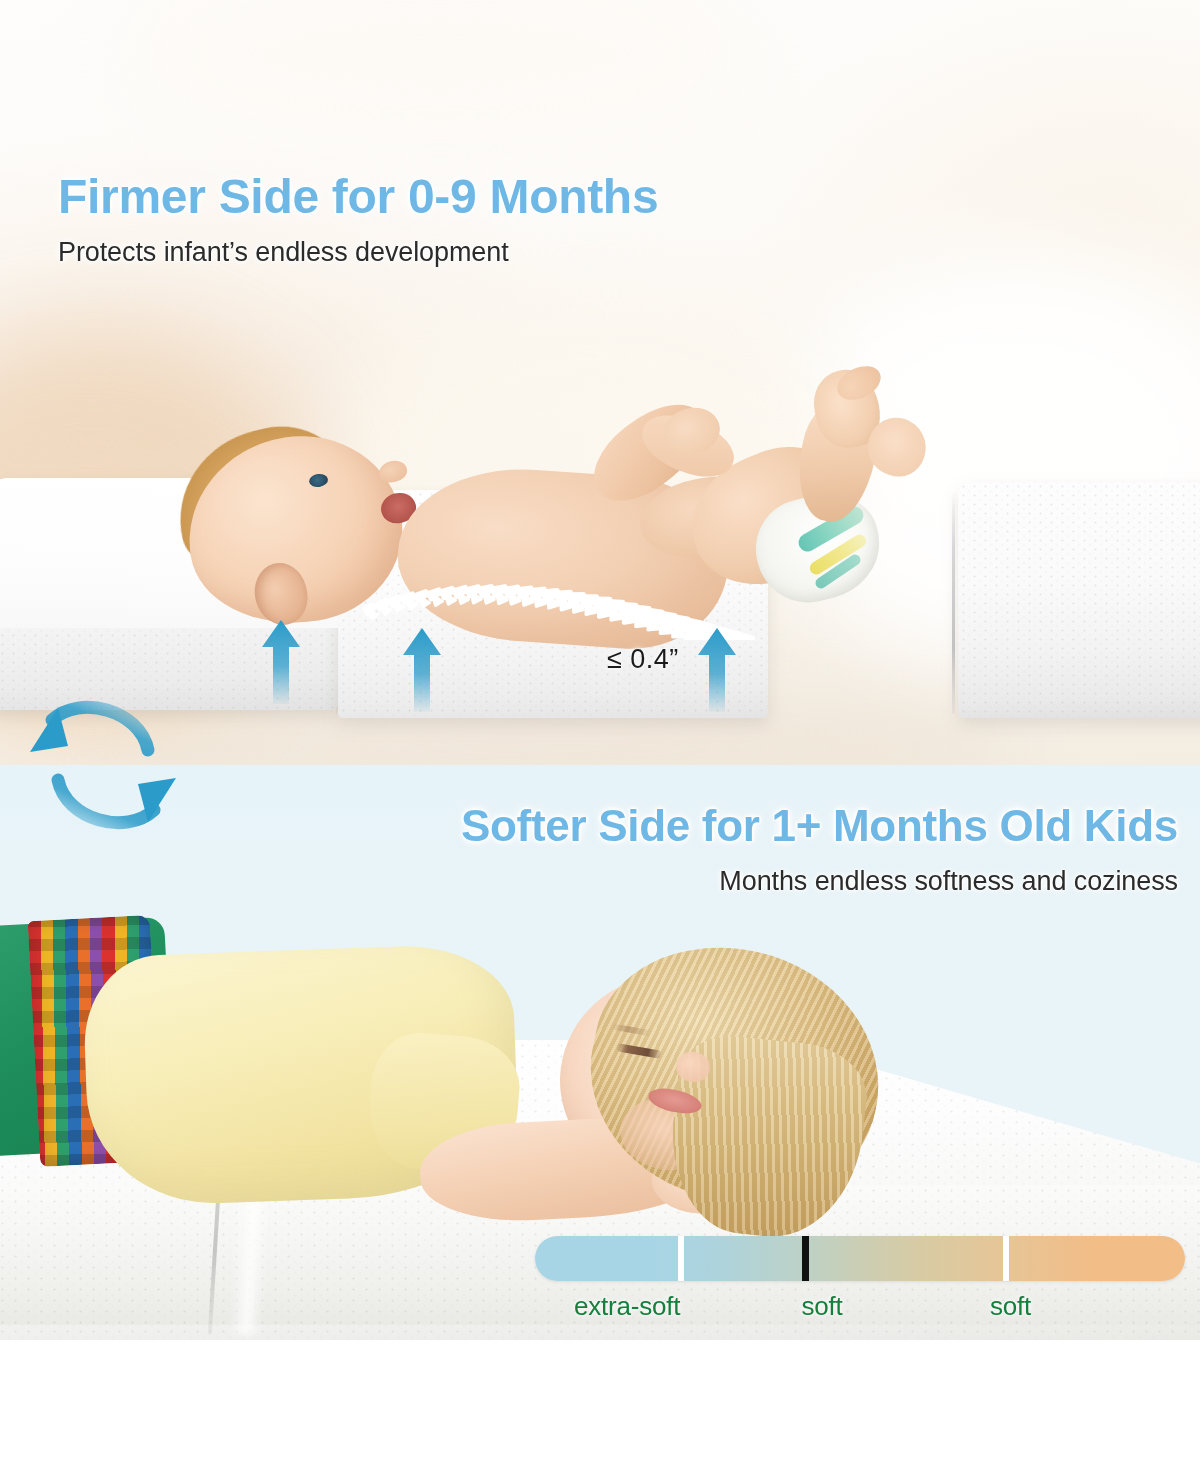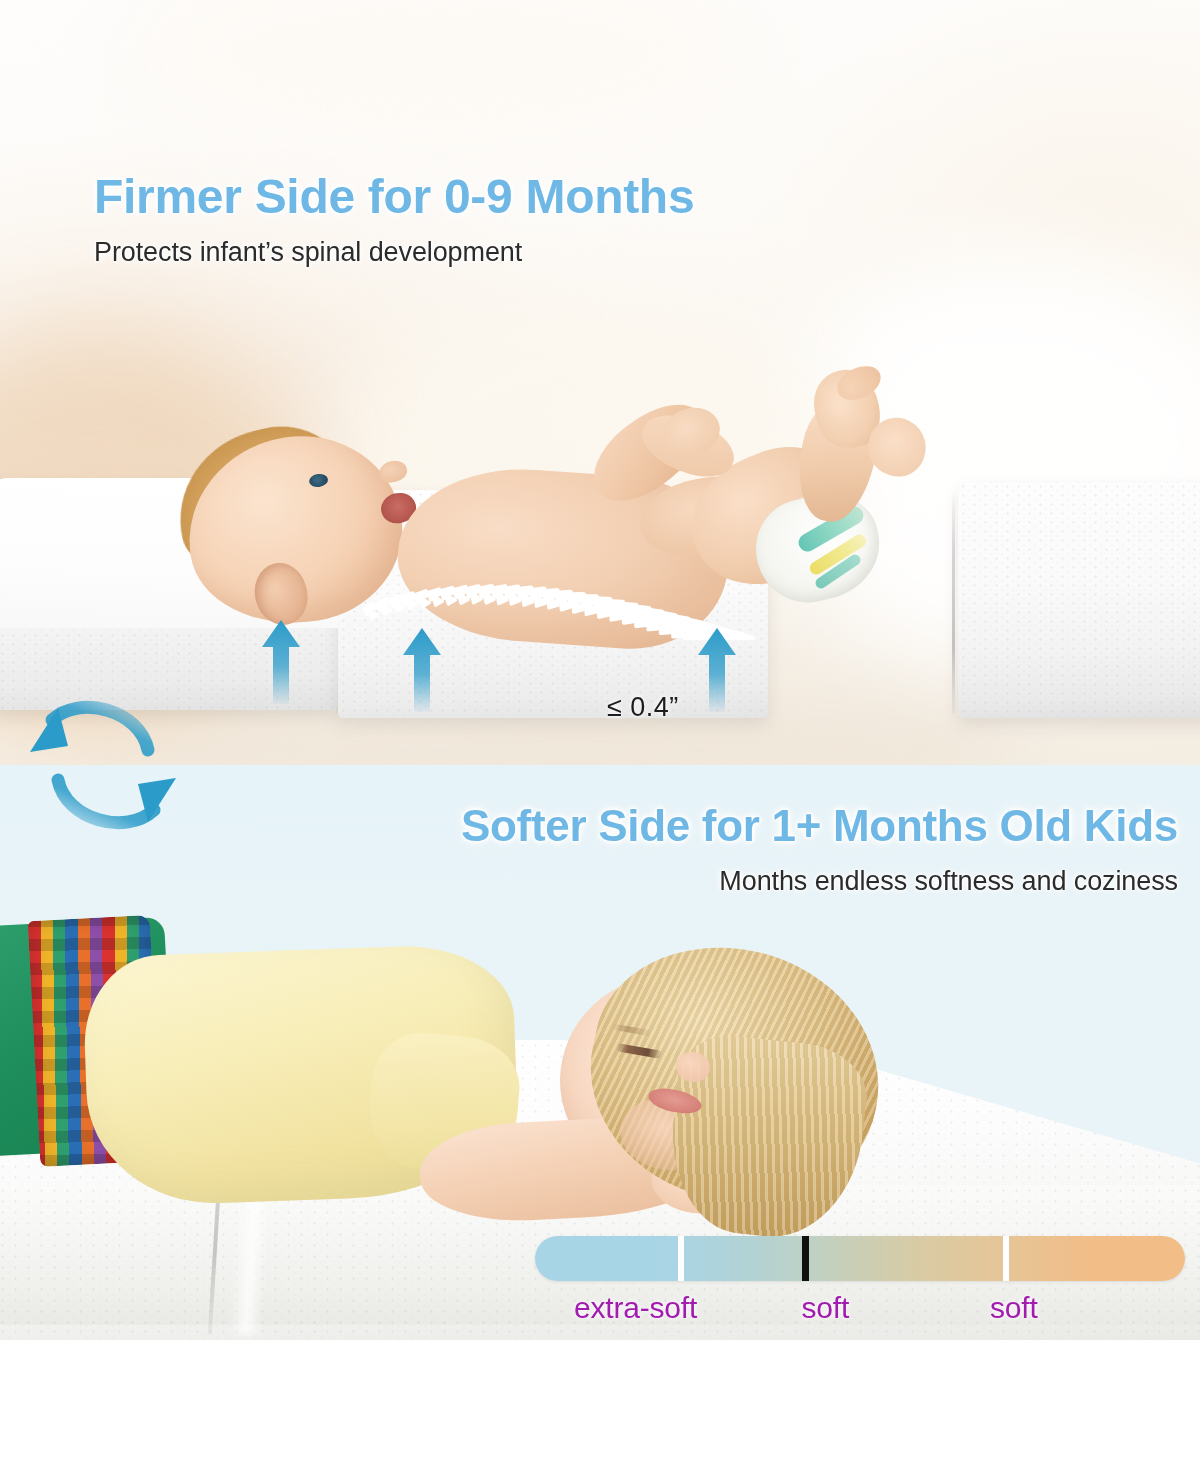--- a/index.html
+++ b/index.html
@@ -27,21 +27,20 @@
   .bg-blob.warm-left2 { left:-60px; top:470px; width:300px; height:260px; background:rgba(242,219,192,0.6); }
   .bg-blob.cream-mid { left:330px; top:300px; width:520px; height:330px; background:rgba(252,247,238,0.9); }
   .bg-blob.white-right { left:760px; top:250px; width:520px; height:420px; background:rgba(255,255,255,0.92); }
   .bg-blob.warm-top { left:120px; top:-60px; width:640px; height:230px; background:rgba(253,250,245,0.9); }
   .bg-blob.shadow-bot { left:120px; top:690px; width:900px; height:120px; background:rgba(236,226,212,0.55); filter:blur(30px); }
 
   
   .head-top {
     position:absolute; left:58px; top:168px; width:820px;
     z-index:40;
-    margin-left:36px;
   }
   .h1 {
     font-size:48px; font-weight:bold; line-height:1.21;
     color:#6FB8E5; letter-spacing:-0.3px;
     text-shadow:
       0 0 5px #fff, 0 0 5px #fff, 0 0 9px #fff, 0 0 14px #fff,
       1.4px 0 0 rgba(255,255,255,.92), -1.4px 0 0 rgba(255,255,255,.92),
       0 1.4px 0 rgba(255,255,255,.92), 0 -1.4px 0 rgba(255,255,255,.92);
   }
   .sub-top {
@@ -211,21 +210,21 @@
   }
 
   
   .spine { position:absolute; left:355px; top:560px; width:400px; height:80px; z-index:30; }
 
   
   .uparrow { position:absolute; z-index:32; }
 
   
   .cap04 {
-    position:absolute; left:607px; top:692px; z-index:34;
+    position:absolute; left:607px; top:644px; z-index:34;
     font-size:27px; color:#1c1c1c; letter-spacing:.5px;
     text-shadow:0 0 4px rgba(255,255,255,.95), 0 0 8px rgba(255,255,255,.8);
     white-space:nowrap;
   }
 
   
   .flip { position:absolute; z-index:45; }
   .flip-top { left:22px; top:694px; }
   .flip-bot { left:48px; top:762px; }
 
@@ -383,21 +382,21 @@
     box-shadow:0 1px 3px rgba(140,140,140,.22);
   }
   .scale-div {
     position:absolute; top:0; width:6px; height:45px; background:#ffffff;
   }
   .scale-ind {
     position:absolute; top:0; width:7px; height:45px; background:#111111;
   }
   .scale-labels {
     position:relative; margin-top:10px; height:34px;
-    font-size:30px; color:#a21caf; letter-spacing:-.2px;
+    font-size:26px; color:#15803d; letter-spacing:-.2px;
   }
   .scale-labels span { position:absolute; top:0; white-space:nowrap;
     text-shadow:0 0 4px rgba(255,255,255,.9), 0 0 7px rgba(255,255,255,.7); }
 
   
   .footer-blank { position:absolute; left:0; top:1336px; width:1200px; height:130px; background:#ffffff; }
 </style>
 </head>
 <body>
 
@@ -514,21 +513,21 @@
         <stop offset="100%" stop-color="#2B9BC9" stop-opacity="1"></stop>
       </linearGradient>
         </defs>
       <path d="M19 0 L38 27 L27 27 L27 84 L11 84 L11 27 L0 27 Z" fill="url(#ag3)"></path>
     </svg>
 
     <div class="cap04">≤ 0.4”</div>
 
     <div class="head-top">
       <div class="h1">Firmer Side for 0-9 Months</div>
-      <div class="sub-top">Protects infant’s spinal development</div>
+      <div class="sub-top">Protects infant’s endless development</div>
     </div>
   </div>
 
   <svg class="flip flip-top" width="136" height="74" viewBox="0 0 136 74">
     <defs>
         <linearGradient id="fg1" x1="1" y1="0" x2="0" y2="1">
       <stop offset="0%" stop-color="#2B9BC9" stop-opacity="0.18"></stop>
       <stop offset="40%" stop-color="#2B9BC9" stop-opacity="0.85"></stop>
       <stop offset="100%" stop-color="#2B9BC9" stop-opacity="1"></stop>
     </linearGradient>

